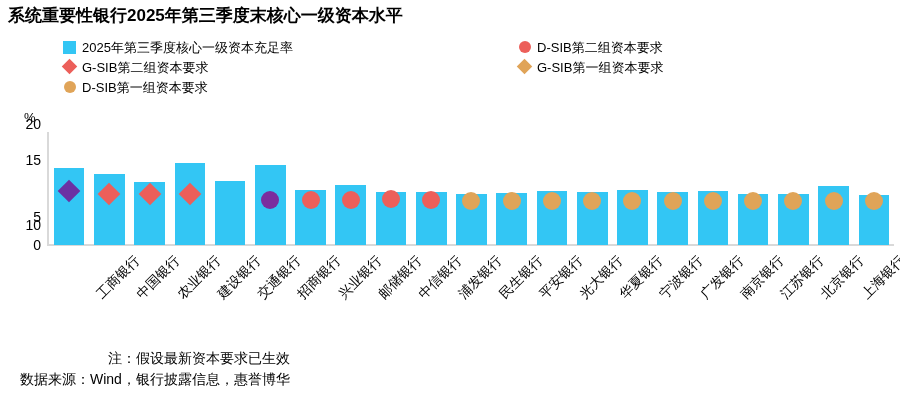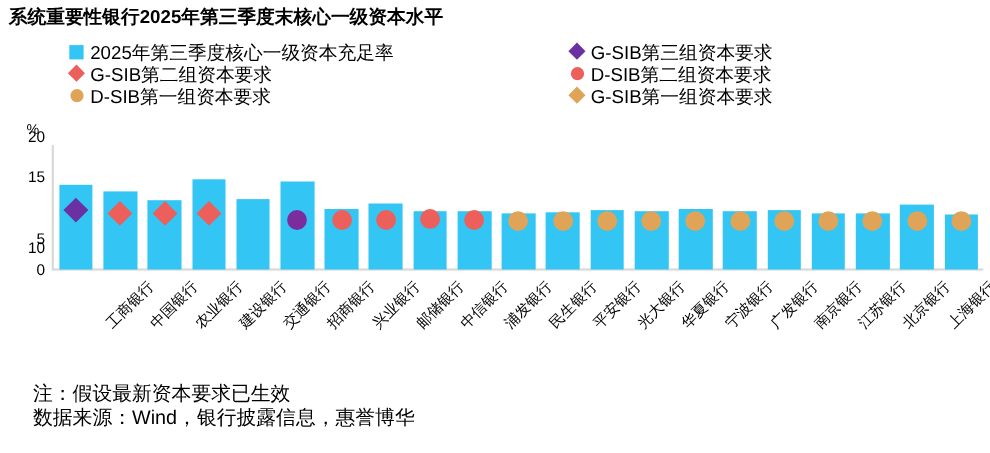--- a/index.html
+++ b/index.html
@@ -28,21 +28,21 @@
     flex-wrap: wrap;
     align-content: flex-start;
   }
   .legend-col { display: flex; flex-direction: column; }
   .legend-col.left { width: 455px; }
   .legend-col.right { width: 370px; }
   .legend-item {
     display: flex;
     align-items: center;
     height: 20px;
-    font-size: 17px;
+    font-size: 13px;
     white-space: nowrap;
   }
   .legend-mark {
     width: 15px; height: 15px;
     margin-right: 5px;
     flex: 0 0 15px;
     position: relative;
   }
   .mark-square { width: 13px; height: 13px; margin-left: 1px; }
   .mark-diamond { width: 11px; height: 11px; margin-left: 2px; transform: rotate(45deg); }
@@ -123,23 +123,24 @@
     position: absolute;
     top: 0;
     font-size: 13.5px;
     white-space: nowrap;
     transform: rotate(-45deg);
     transform-origin: right top;
     text-align: right;
   }
   #footnotes {
     position: absolute;
-    left: 30px; top: 348px;
-    font-size: 18px;
+    left: 20px; top: 348px;
+    font-size: 14px;
     line-height: 21px;
+    text-align: right;
   }
   .footnote { white-space: nowrap; }
 </style>
 </head>
 <body>
 
 <div id="chart-title">系统重要性银行2025年第三季度末核心一级资本水平</div>
 
 <div id="legend">
   <div class="legend-col left">
@@ -156,26 +157,20 @@
         <span>G-SIB第二组资本要求</span>
       </div>
       <div class="legend-item">
         <span class="legend-mark">
           <span class="mark-circle" style="display: block; background: rgb(224, 164, 88);"></span>
         </span>
         <span>D-SIB第一组资本要求</span>
       </div>
     </div>
   <div class="legend-col right">
-      <div class="legend-item">
-        <span class="legend-mark">
-          <span class="mark-diamond" style="display: block; background: rgb(107, 49, 163);"></span>
-        </span>
-        <span>G-SIB第三组资本要求</span>
-      </div>
       <div class="legend-item">
         <span class="legend-mark">
           <span class="mark-circle" style="display: block; background: rgb(236, 95, 90);"></span>
         </span>
         <span>D-SIB第二组资本要求</span>
       </div>
       <div class="legend-item">
         <span class="legend-mark">
           <span class="mark-diamond" style="display: block; background: rgb(224, 164, 88);"></span>
         </span>

